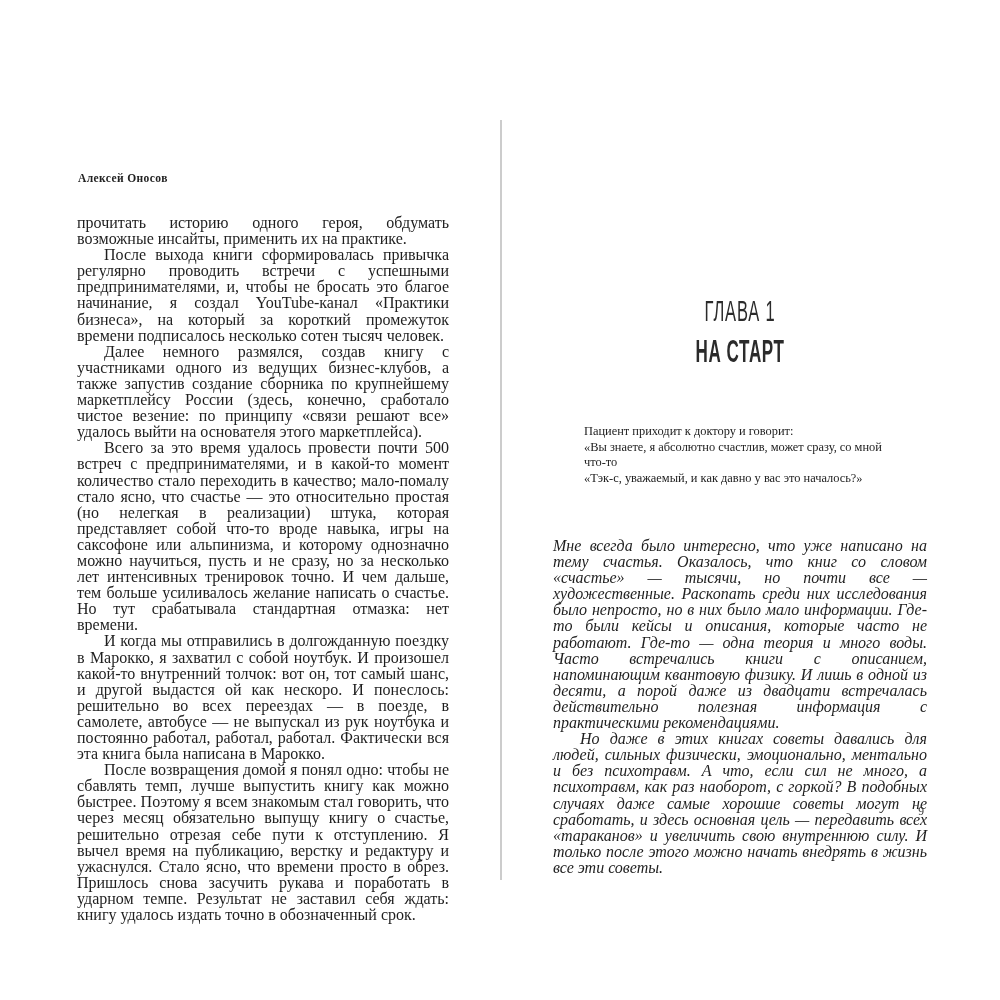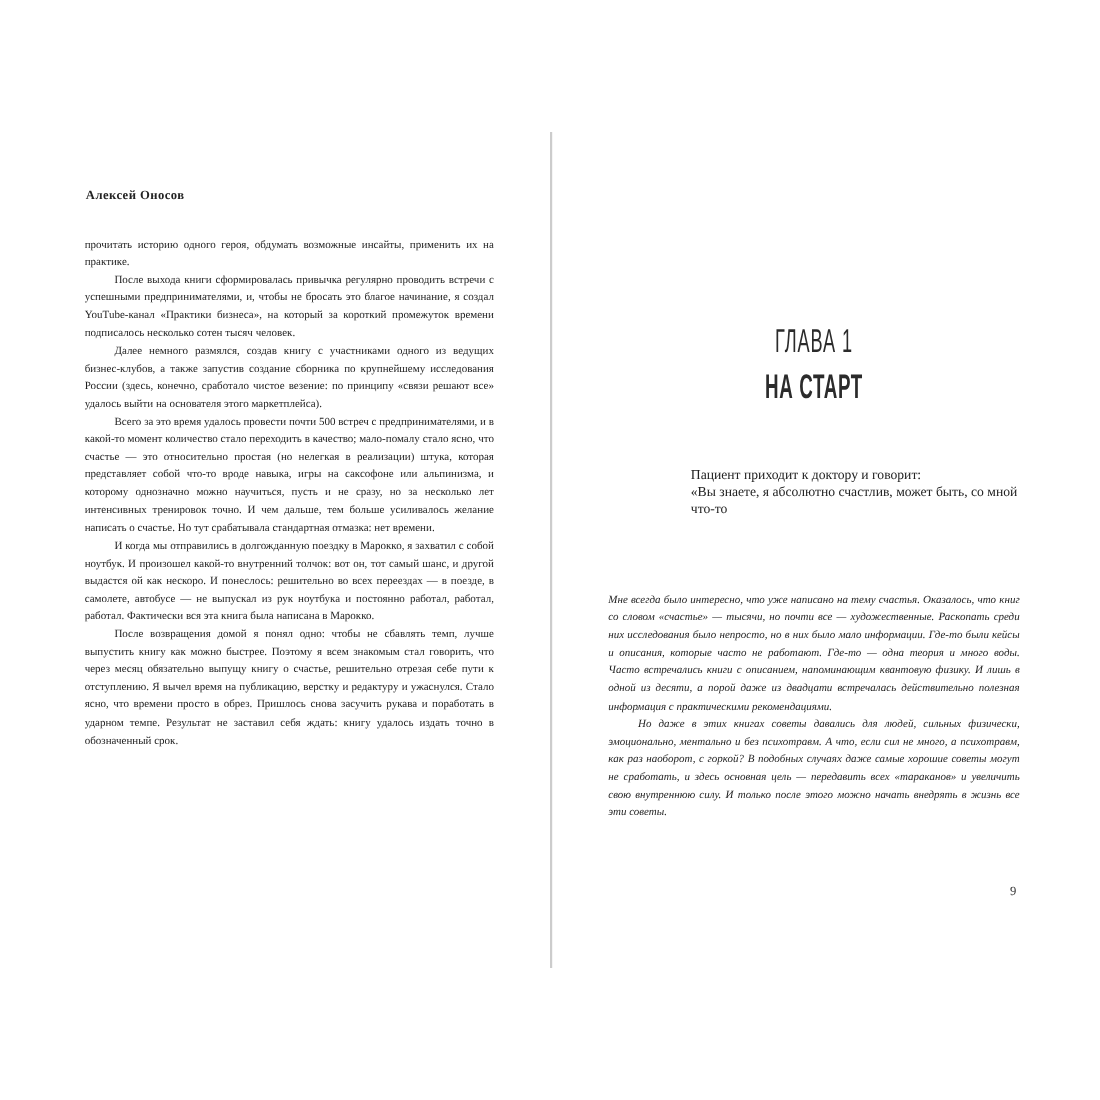--- a/index.html
+++ b/index.html
@@ -29,21 +29,21 @@
     left: 78px;
     top: 172px;
     font-size: 11.5px;
     font-weight: 600;
     letter-spacing: 0.4px;
     color: #222222;
   }
   .text-block {
     position: absolute;
     text-align: justify;
-    font-size: 10px;
+    font-size: 16px;
     line-height: 16.1px;
   }
   .left-body {
     left: 77px;
     top: 215px;
     width: 372px;
   }
   .right-body {
     left: 553px;
     top: 538px;
@@ -70,21 +70,21 @@
     letter-spacing: 1.5px;
   }
   .chapter-title {
     top: 334px;
     font-size: 31px;
     font-weight: 700;
     letter-spacing: 1px;
   }
   .epigraph {
     position: absolute;
-    left: 628px;
+    left: 584px;
     top: 424px;
     width: 320px;
     font-size: 12.4px;
     line-height: 15.7px;
     color: #222222;
   }
   .epigraph-line { display: block; }
   .page-number {
     position: absolute;
     left: 553px;
@@ -98,35 +98,36 @@
 </head>
 <body>
 
 <div class="spread">
 
   <div class="running-head">Алексей Оносов</div>
 
   <div class="text-block left-body">
     <p class="para">прочитать историю одного героя, обдумать возможные инсайты, применить их на практике.</p>
     <p class="para indent">После выхода книги сформировалась привычка регулярно проводить встречи с успешными предпринимателями, и, чтобы не бросать это благое начинание, я создал YouTube-канал «Практики бизнеса», на который за короткий промежуток времени подписалось несколько сотен тысяч человек.</p>
-    <p class="para indent">Далее немного размялся, создав книгу с участниками одного из ведущих бизнес-клубов, а также запустив создание сборника по крупнейшему исследования России (здесь, конечно, сработало чистое везение: по принципу «связи решают все» удалось выйти на основателя этого маркетплейса).</p>
+    <p class="para indent">Далее немного размялся, создав книгу с участниками одного из ведущих бизнес-клубов, а также запустив создание сборника по крупнейшему маркетплейсу России (здесь, конечно, сработало чистое везение: по принципу «связи решают все» удалось выйти на основателя этого маркетплейса).</p>
     <p class="para indent">Всего за это время удалось провести почти 500 встреч с предпринимателями, и в какой-то момент количество стало переходить в качество; мало-помалу стало ясно, что счастье — это относительно простая (но нелегкая в реализации) штука, которая представляет собой что-то вроде навыка, игры на саксофоне или альпинизма, и которому однозначно можно научиться, пусть и не сразу, но за несколько лет интенсивных тренировок точно. И чем дальше, тем больше усиливалось желание написать о счастье. Но тут срабатывала стандартная отмазка: нет времени.</p>
     <p class="para indent">И когда мы отправились в долгожданную поездку в Марокко, я захватил с собой ноутбук. И произошел какой-то внутренний толчок: вот он, тот самый шанс, и другой выдастся ой как нескоро. И понеслось: решительно во всех переездах — в поезде, в самолете, автобусе — не выпускал из рук ноутбука и постоянно работал, работал, работал. Фактически вся эта книга была написана в Марокко.</p>
     <p class="para indent">После возвращения домой я понял одно: чтобы не сбавлять темп, лучше выпустить книгу как можно быстрее. Поэтому я всем знакомым стал говорить, что через месяц обязательно выпущу книгу о счастье, решительно отрезая себе пути к отступлению. Я вычел время на публикацию, верстку и редактуру и ужаснулся. Стало ясно, что времени просто в обрез. Пришлось снова засучить рукава и поработать в ударном темпе. Результат не заставил себя ждать: книгу удалось издать точно в обозначенный срок.</p>
   </div>
 
   <div class="gutter-line"></div>
 
   <div class="chapter-label">ГЛАВА 1</div>
 
   <div class="chapter-title">НА СТАРТ</div>
 
   <div class="epigraph">
     <span class="epigraph-line">Пациент приходит к доктору и говорит:</span>
-    <span class="epigraph-line">«Вы знаете, я абсолютно счастлив, может быть, со мной что-то</span>
+    <span class="epigraph-line">«Вы знаете, я абсолютно счастлив, может сразу, со мной что-то</span>
+    <span class="epigraph-line">«Тэк-с, уважаемый, и как давно у вас это началось?»</span>
   </div>
 
   <div class="text-block right-body">
     <p class="para">Мне всегда было интересно, что уже написано на тему счастья. Оказалось, что книг со словом «счастье» — тысячи, но почти все — художественные. Раскопать среди них исследования было непросто, но в них было мало информации. Где-то были кейсы и описания, которые часто не работают. Где-то — одна теория и много воды. Часто встречались книги с описанием, напоминающим квантовую физику. И лишь в одной из десяти, а порой даже из двадцати встречалась действительно полезная информация с практическими рекомендациями.</p>
     <p class="para indent">Но даже в этих книгах советы давались для людей, сильных физически, эмоционально, ментально и без психотравм. А что, если сил не много, а психотравм, как раз наоборот, с горкой? В подобных случаях даже самые хорошие советы могут не сработать, и здесь основная цель — передавить всех «тараканов» и увеличить свою внутреннюю силу. И только после этого можно начать внедрять в жизнь все эти советы.</p>
   </div>
 
   <div class="page-number">9</div>
 
 </div>

